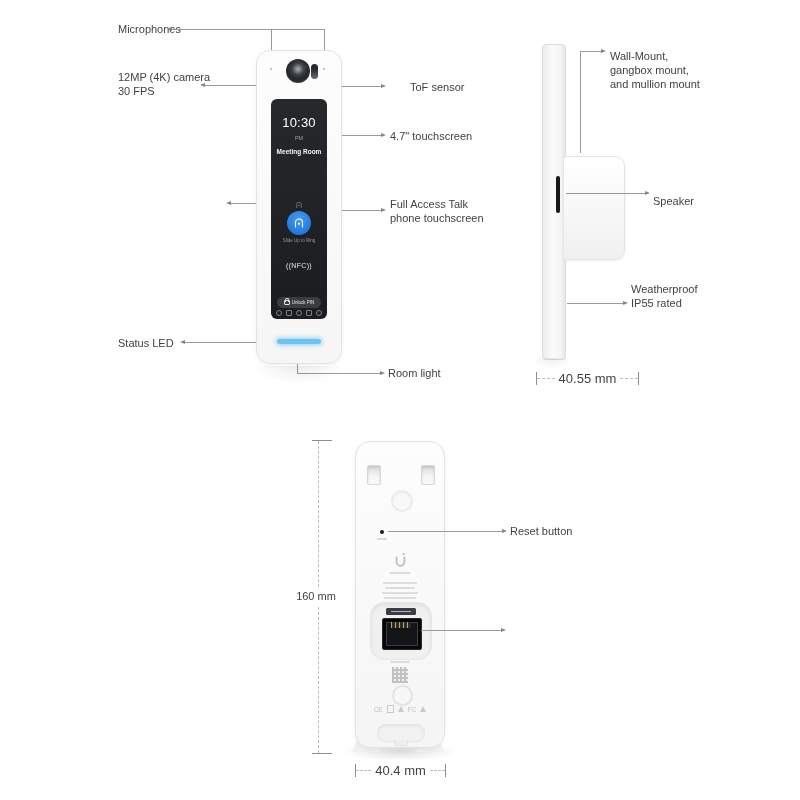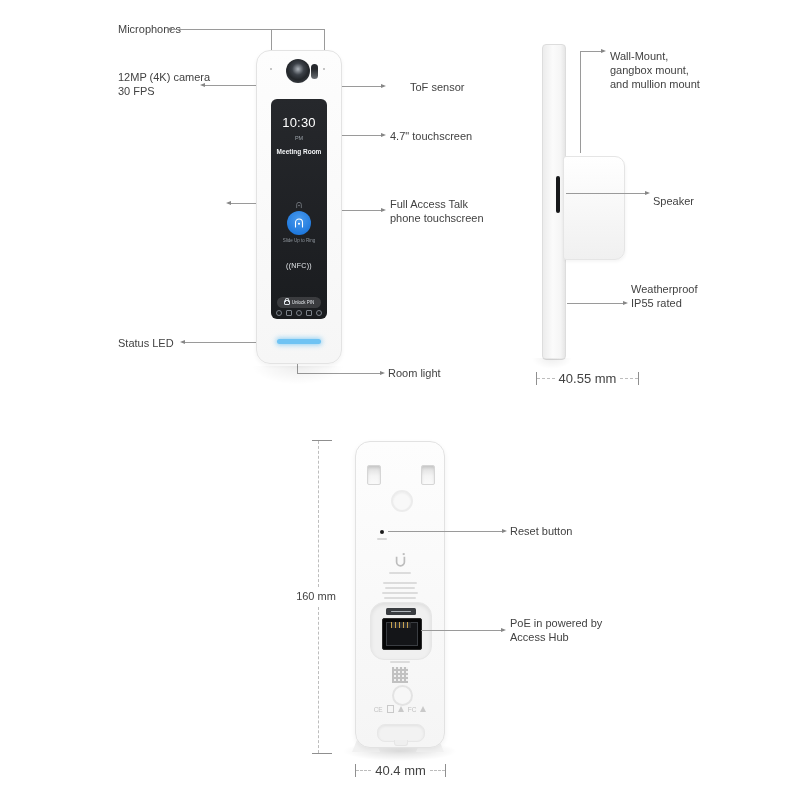--- a/index.html
+++ b/index.html
@@ -255,24 +255,20 @@
     <div class="botrec"></div>
     <div class="notch"></div>
   </div>
 
   <div class="lead" style="left:388px;top:531px;width:114px;height:1px"></div>
   <div class="arwr" style="left:502px;top:528.5px"></div>
   <div class="lbl" style="left:510px;top:524px">Reset button</div>
 
   <div class="lead" style="left:421px;top:630px;width:80px;height:1px"></div>
   <div class="arwr" style="left:501px;top:627.5px"></div>
-  <div class="lbl" style="left:510px;top:616px">
-    <div>PoE in powered by</div>
-    <div>Access Hub</div>
-  </div>
 
   <div class="tickh" style="left:312px;top:440px;width:20px"></div>
   <div class="dashv" style="left:318px;top:441px;height:146px"></div>
   <div class="lbl" style="left:292px;top:589px;width:48px;text-align:center">160 mm</div>
   <div class="dashv" style="left:318px;top:607px;height:146px"></div>
   <div class="tickh" style="left:312px;top:753px;width:20px"></div>
 
   <div class="dim" style="left:355px;top:763px;width:91px">
     <div class="tv"></div>
     <div class="dz"></div>

